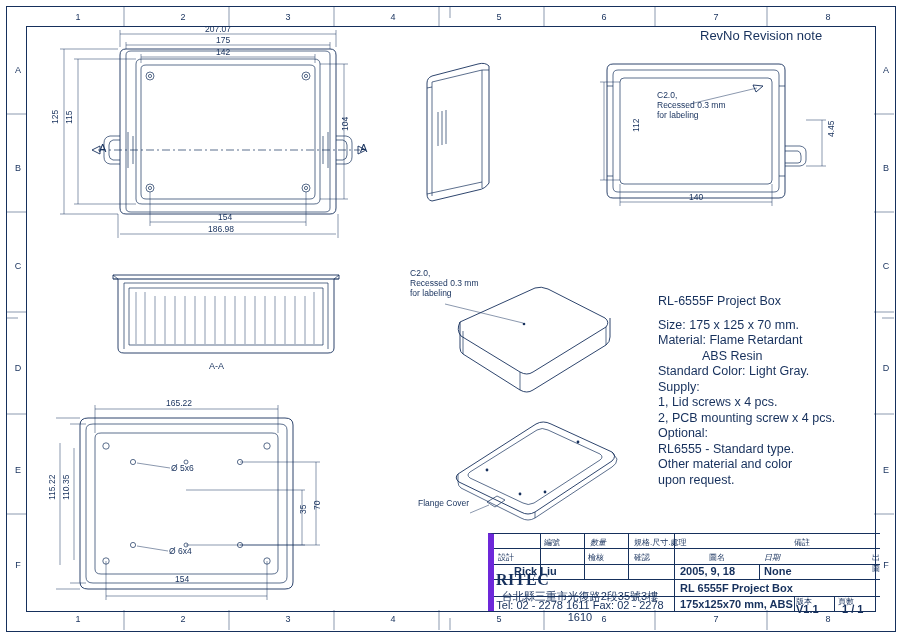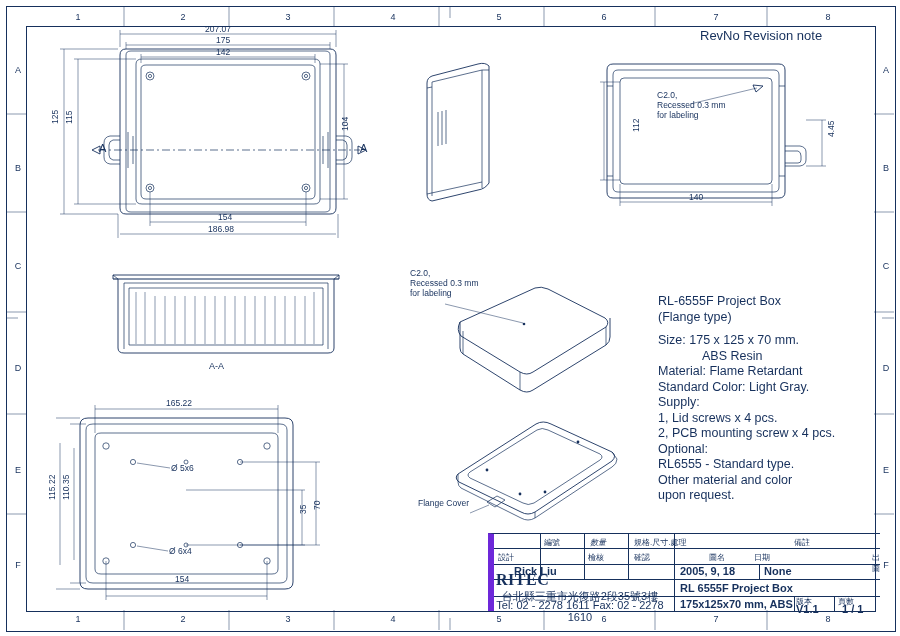--- a/index.html
+++ b/index.html
@@ -343,25 +343,24 @@
   <div class="dim" style="left:171px;top:463px;">Ø 5x6</div>
   <div class="dim" style="left:169px;top:546px;">Ø 6x4</div>
 
   <div class="txt" style="left:410px;top:268px;line-height:10px;white-space:pre;">C2.0,
 Recessed 0.3 mm
 for labeling</div>
   <div class="txt" style="left:418px;top:498px;text-align:right;">Flange Cover</div>
 
   <div class="notes">
     <div class="ttl">RL-6555F Project Box</div>
-    <div class="ttl">(Flange type)</div>
     <div style="height:8px;"></div>
     <div>Size: 175 x 125 x 70 mm.</div>
+    <div>Material: Flame Retardant</div>
     <div style="padding-left:44px;">ABS Resin</div>
-    <div>Material: Flame Retardant</div>
     <div>Standard Color: Light Gray.</div>
     <div>Supply:</div>
     <div>1, Lid screws x 4 pcs.</div>
     <div>2, PCB mounting screw x 4 pcs.</div>
     <div>Optional:</div>
     <div>RL6555 - Standard type.</div>
     <div>Other material and color</div>
     <div>upon request.</div>
   </div>
 
@@ -382,21 +381,21 @@
 
     <div class="cell" style="left:50px;top:3px;">編號</div>
     <div class="cell" style="left:96px;top:3px;font-style:italic;">數量</div>
     <div class="cell" style="left:140px;top:3px;">規格.尺寸.處理</div>
     <div class="cell" style="left:300px;top:3px;">備註</div>
 
     <div class="cell" style="left:4px;top:18px;">設計</div>
     <div class="cell" style="left:94px;top:18px;">檢核</div>
     <div class="cell" style="left:140px;top:18px;">確認</div>
     <div class="cell" style="left:215px;top:18px;">圖名</div>
-    <div class="cell" style="left:260px;top:18px;">日期</div>
+    <div class="cell" style="left:270px;top:18px;font-style:italic;">日期</div>
     <div class="cell" style="left:345px;top:18px;padding-left:33px;">出圖</div>
 
     <div class="cell big" style="left:20px;top:31px;">Rick Liu</div>
     <div class="cell big" style="left:186px;top:31px;">2005, 9, 18</div>
     <div class="cell big" style="left:270px;top:31px;">None</div>
 
     <div class="cell big" style="left:186px;top:48px;">RL 6555F Project Box</div>
 
     <div class="cell big" style="left:186px;top:64px;">175x125x70 mm, ABS</div>
     <div class="cell" style="left:302px;top:62px;">版本</div>

